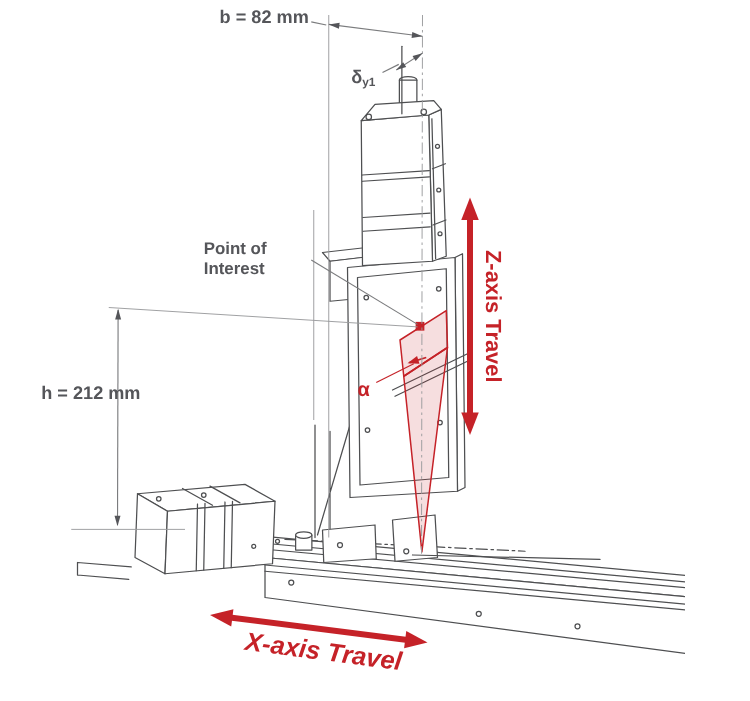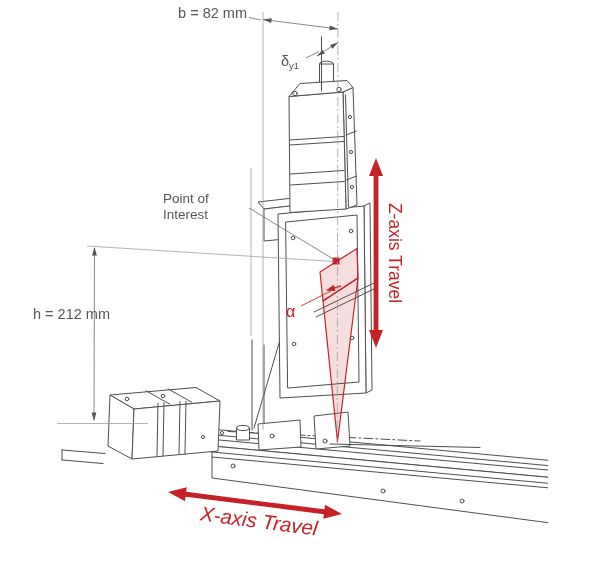--- a/index.html
+++ b/index.html
@@ -1,16 +1,16 @@
 <!DOCTYPE html>
 <html><head>
 <meta charset="utf-8">
 <style>
   html,body{margin:0;padding:0;background:#ffffff;}
-  .figure-wrap{width:548px;height:561px;position:relative;background:#fff;overflow:hidden;}
+  .figure-wrap{width:548px;height:561px;position:relative;background:#fff;overflow:hidden;font-weight:bold;}
   svg{display:block;}
   svg text{font-family:"Liberation Sans", sans-serif;}
   .dim-text{fill:#55565a;font-size:14.5px;}
   .poi-text{fill:#55565a;font-size:13.5px;}
   .red-label{fill:#c52228;}
   .machine{stroke:#4e4f51;stroke-width:1;fill:none;stroke-linejoin:round;stroke-linecap:round;}
   .machine-face{stroke:#4e4f51;stroke-width:1;fill:#ffffff;stroke-linejoin:round;}
   .dimline{stroke:#7b7c7e;stroke-width:0.9;fill:none;}
   .extline{stroke:#9a9b9d;stroke-width:0.75;fill:none;}
   .dimhead{fill:#55565a;stroke:none;}

